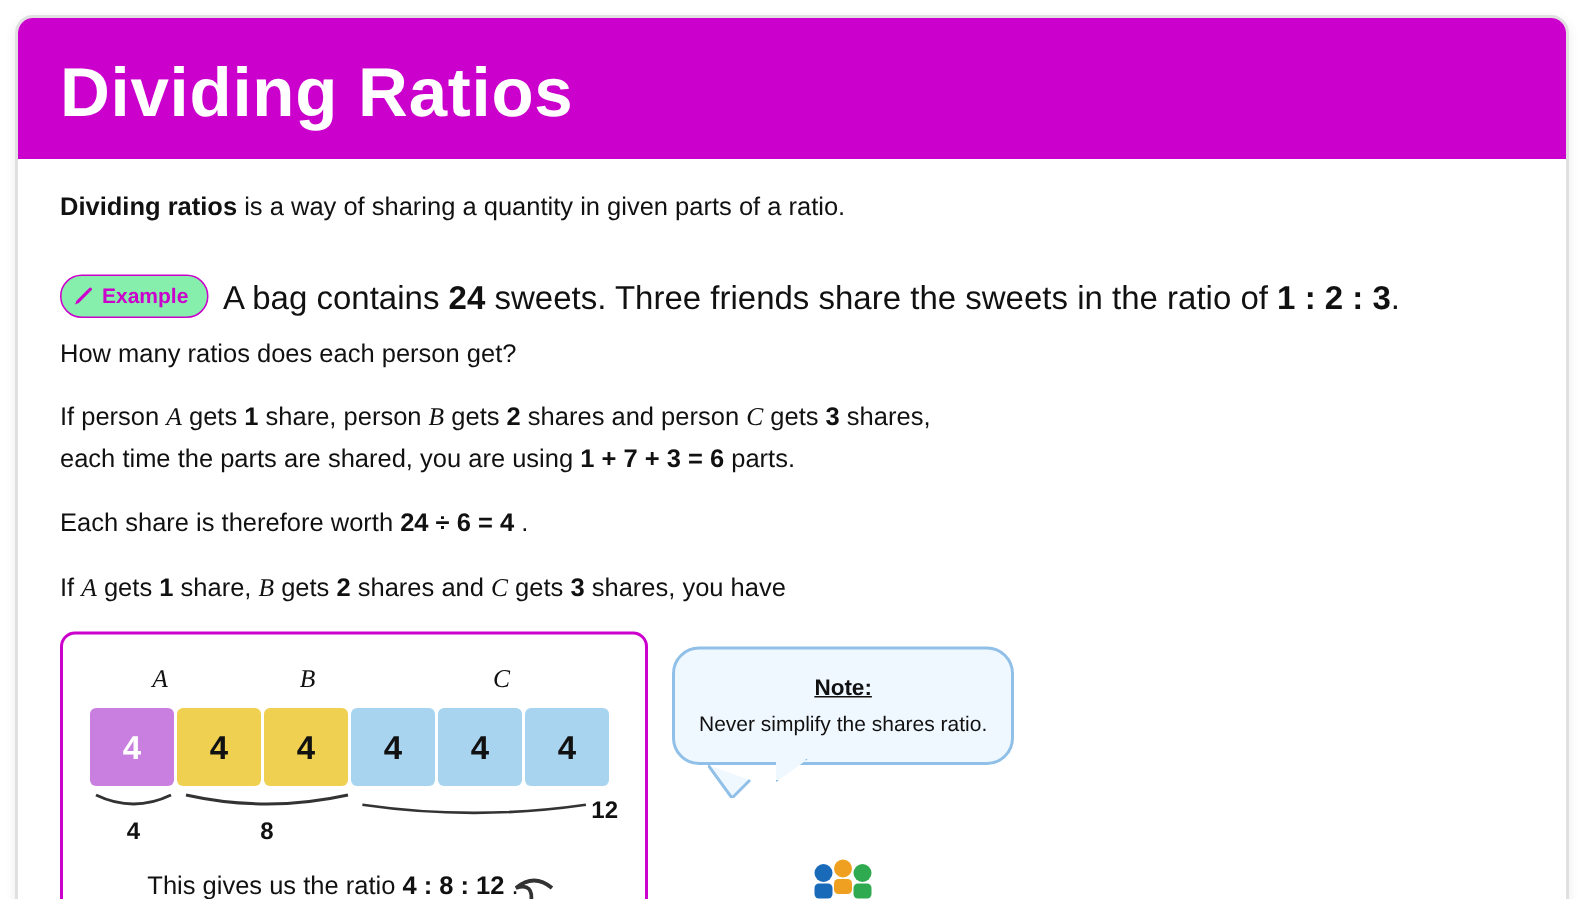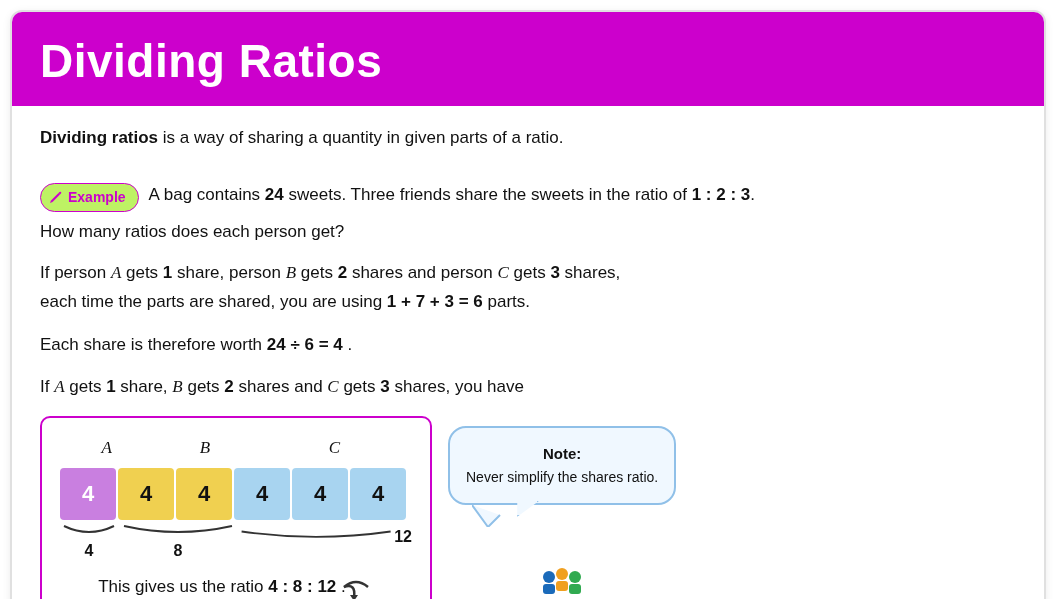--- a/index.html
+++ b/index.html
@@ -39,36 +39,36 @@
     }
     .example-row {
       display: flex;
       align-items: flex-start;
       margin-bottom: 6px;
       flex-wrap: wrap;
     }
     .example-badge {
       display: inline-flex;
       align-items: center;
-      background: #bef264;
+      background: #86efac;
       border: 1.5px solid #cc00cc;
       border-radius: 20px;
       padding: 2px 12px 2px 8px;
       font-size: 14px;
       color: #cc00cc;
       font-weight: 600;
       margin-right: 10px;
       white-space: nowrap;
       margin-top: 2px;
     }
     .example-badge svg {
       margin-right: 5px;
     }
     .example-text {
-      font-size: 17px;
+      font-size: 22px;
       line-height: 1.6;
       text-align: right;
     }
     .example-continuation {
       font-size: 17px;
       margin-bottom: 14px;
       line-height: 1.6;
     }
     .math-para {
       margin-bottom: 14px;
@@ -136,21 +136,21 @@
       bottom: -14px;
       left: 30%;
       width: 20px;
       height: 14px;
       background: #f0f8ff;
       border-right: 2px solid #90c0e8;
       border-bottom: 2px solid #90c0e8;
       border-radius: 0 0 8px 0;
       clip-path: polygon(0 0, 100% 0, 0 100%);
     }
-    .note-title { font-weight: 700; font-size: 15px; color: #111; }
+    .note-title { font-weight: 700; font-size: 15px; color: #111; text-decoration: underline; }
     .note-text { font-size: 14px; color: #111; }
     .logo-icon {
       width: 56px;
       height: 42px;
     }
     .logo-text {
       font-size: 10px;
       font-weight: 700;
       color: #555;
       letter-spacing: 0.5px;

